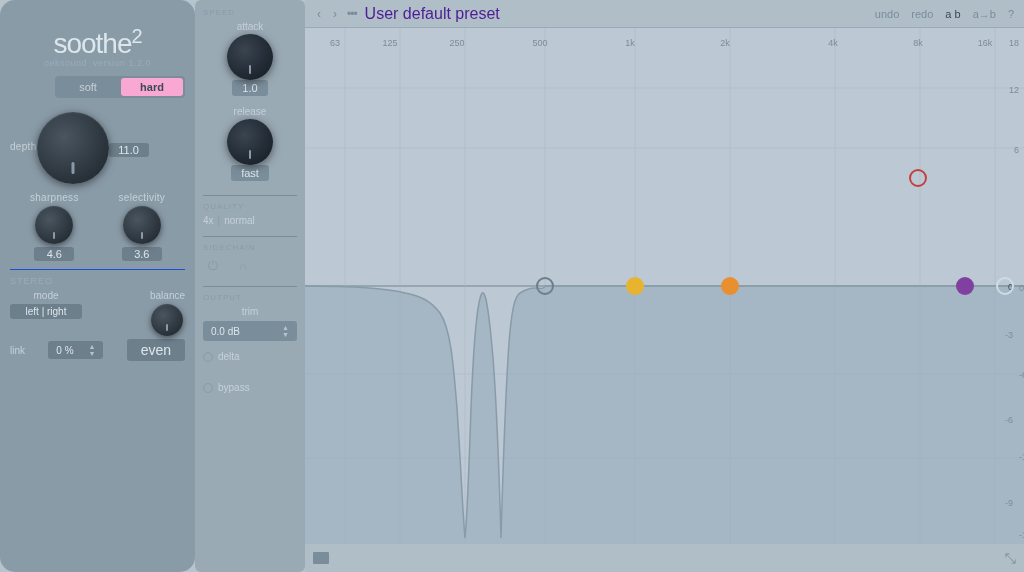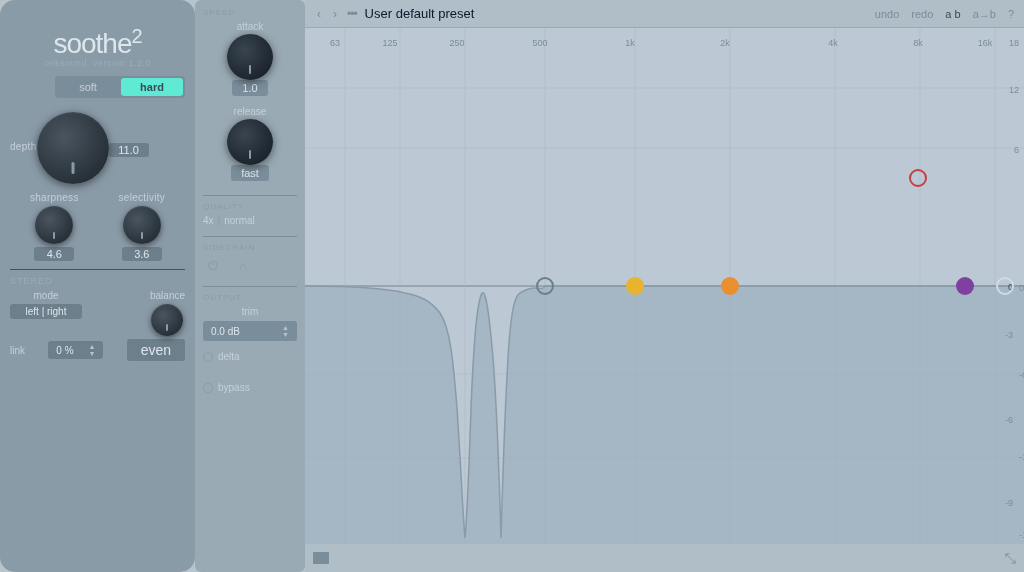--- a/index.html
+++ b/index.html
@@ -60,21 +60,21 @@
       flex: 1;
       text-align: center;
       padding: 3px 0;
       font-size: 11px;
       border-radius: 3px;
       cursor: pointer;
       color: #c5d0d8;
     }
 
     .mode-btn.active {
-      background: #5eead4;
+      background: #f9a8d4;
       color: #3a4a54;
       font-weight: 600;
     }
 
     .knob-section {
       display: flex;
       flex-direction: row;
       align-items: center;
       margin-bottom: 8px;
       width: 100%;
@@ -414,22 +414,22 @@
     }
 
     .dots-btn {
       font-size: 12px;
       color: #7a8d9a;
       cursor: pointer;
       letter-spacing: -1px;
     }
 
     .preset-name {
-      font-size: 13px;
-      color: #0f172a;
+      font-size: 16px;
+      color: #4c1d95;
       flex: 1;
     }
 
     .header-actions {
       display: flex;
       gap: 12px;
       align-items: center;
     }
 
     .header-action-btn {

